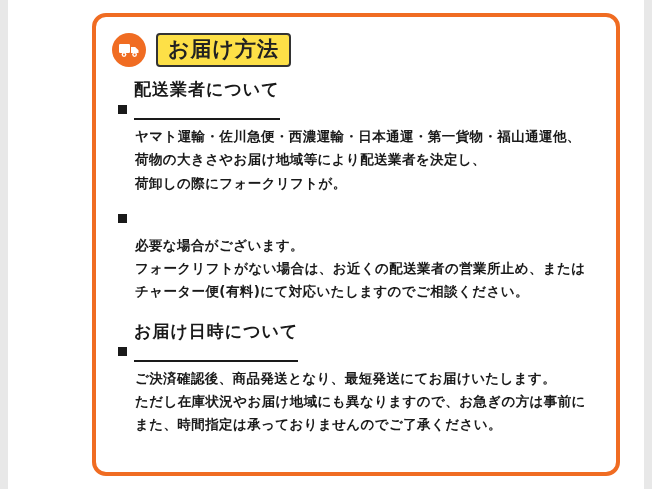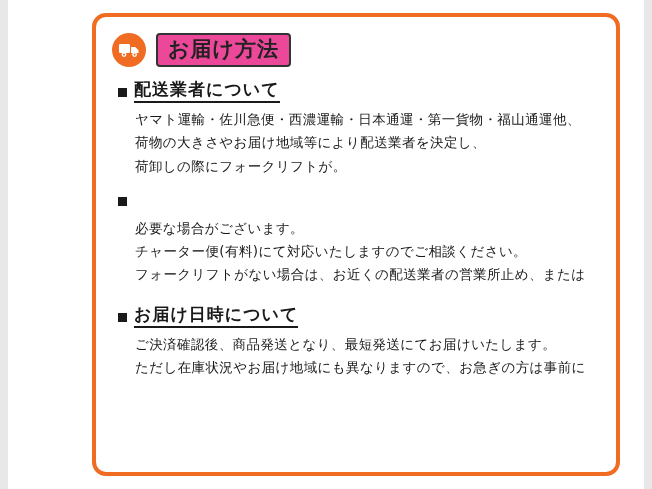--- a/index.html
+++ b/index.html
@@ -59,21 +59,21 @@
     justify-content: center;
     flex: 0 0 auto;
   }
   .truck-badge svg { display: block; }
 
   .title-box {
     margin-left: 10px;
     border: 2px solid #333333;
     border-radius: 4px;
     padding: 1px 10px 3px 10px;
-    background: #ec4899;
+    background: #fde047;
   }
   .title-text {
     font-size: 21px;
     font-weight: bold;
     color: #222222;
     letter-spacing: 1px;
     line-height: 1.25;
     white-space: nowrap;
   }
 
@@ -98,34 +98,35 @@
     margin-right: 7px;
     margin-bottom: 6px;
     flex: 0 0 auto;
   }
   .section-title {
     font-size: 17px;
     font-weight: bold;
     color: #1a1a1a;
     letter-spacing: 1px;
     border-bottom: 2px solid #1a1a1a;
-    padding-bottom: 1px;
+    padding-bottom: 18px;
     line-height: 1.25;
   }
 
   .section-body {
     margin-left: 17px;
     margin-top: 5px;
   }
   .body-line {
     font-size: 13.5px;
     color: #1a1a1a;
     line-height: 1.72;
     letter-spacing: 0.4px;
     white-space: nowrap;
+    font-weight: bold;
   }
   .sec-spacer-lg { height: 13px; }
   .sec-spacer-md { height: 11px; }
 </style>
 </head>
 <body>
 
 <div id="stage">
 
   <div class="side-bar left"></div>
@@ -164,33 +165,34 @@
       </div>
 
       <div class="sec-spacer-lg"></div>
 
       <div class="section">
         <div class="section-head">
           <span class="bullet-square"></span>
         </div>
         <div class="section-body">
           <div class="body-line">必要な場合がございます。</div>
+          <div class="body-line">フォークリフトがない場合は、お近くの配送業者の営業所止め、または</div>
           <div class="body-line">チャーター便(有料)にて対応いたしますのでご相談ください。</div>
-          <div class="body-line">フォークリフトがない場合は、お近くの配送業者の営業所止め、または</div>
         </div>
       </div>
 
       <div class="sec-spacer-md"></div>
 
       <div class="section">
         <div class="section-head">
           <span class="bullet-square"></span>
           <span class="section-title">お届け日時について</span>
         </div>
         <div class="section-body">
           <div class="body-line">ご決済確認後、商品発送となり、最短発送にてお届けいたします。</div>
           <div class="body-line">ただし在庫状況やお届け地域にも異なりますので、お急ぎの方は事前に</div>
+          <div class="body-line">また、時間指定は承っておりませんのでご了承ください。</div>
         </div>
       </div>
 
     </div>
   </div>
 </div>
 
 </body></html>

